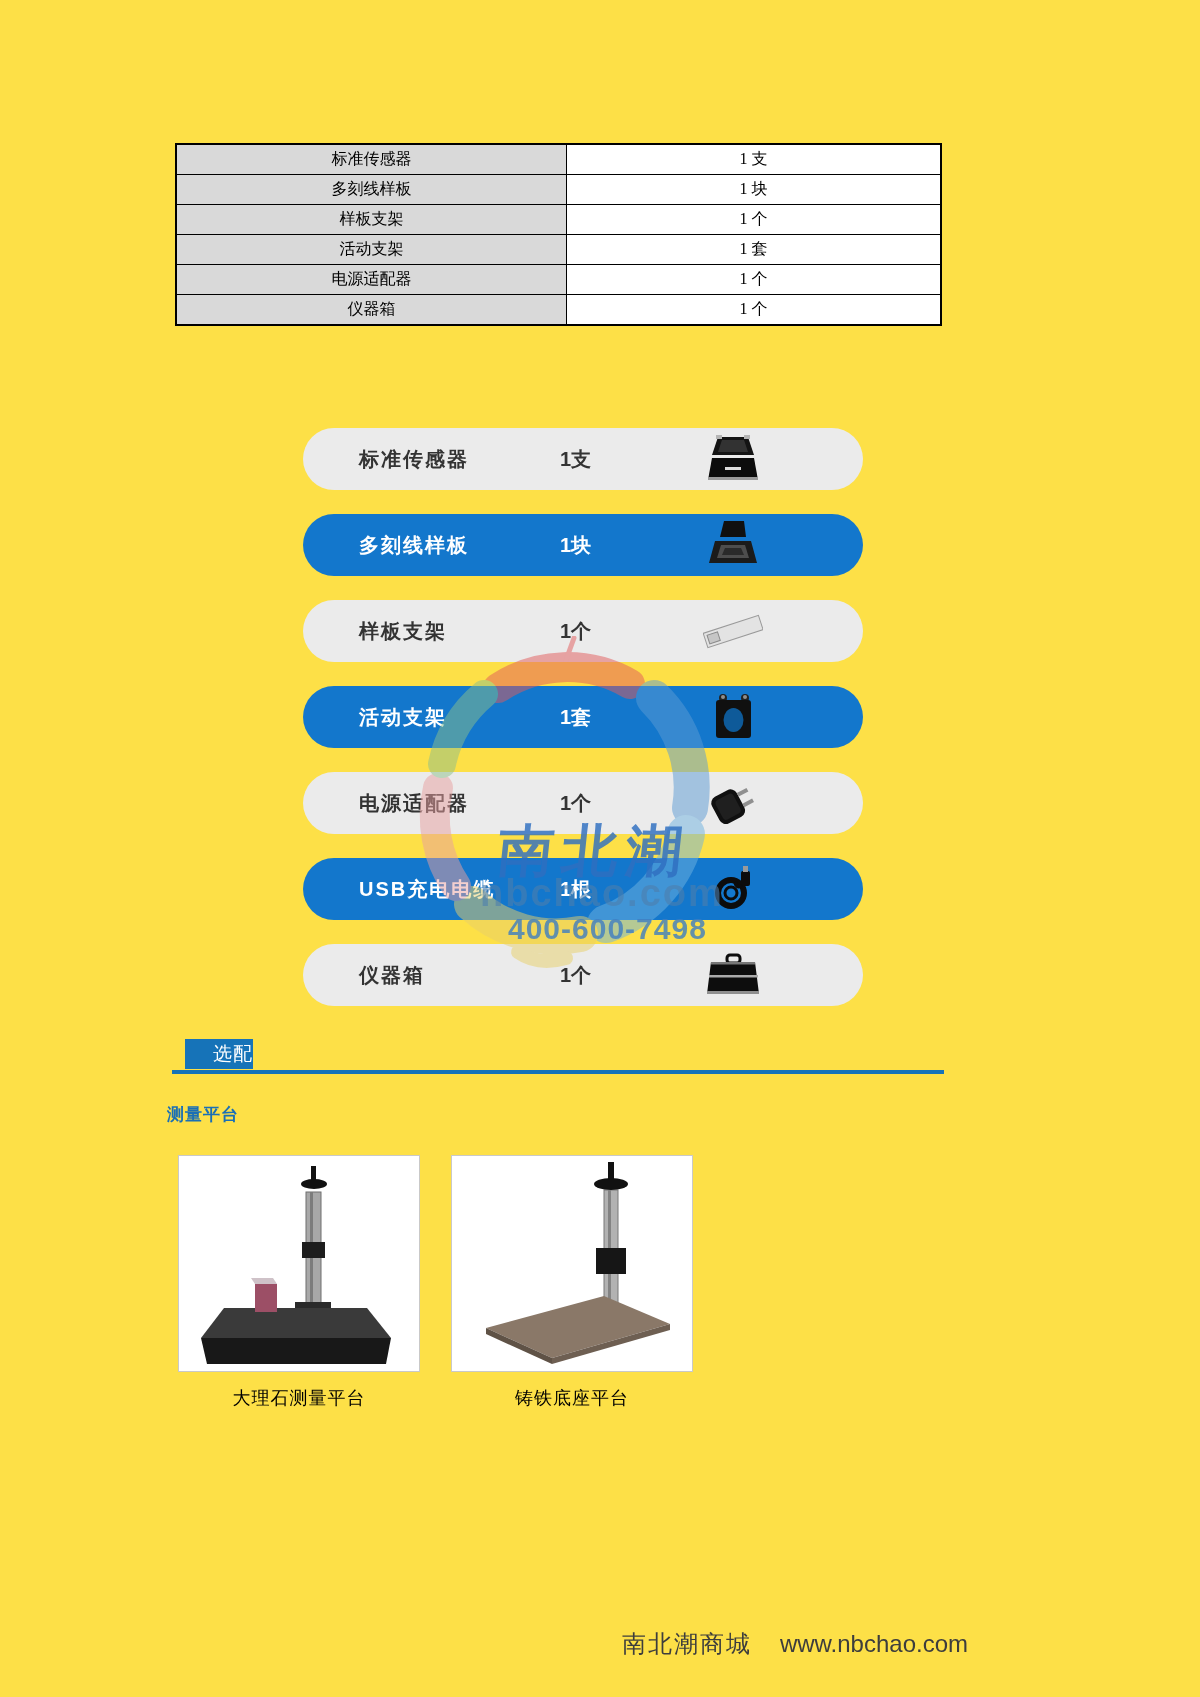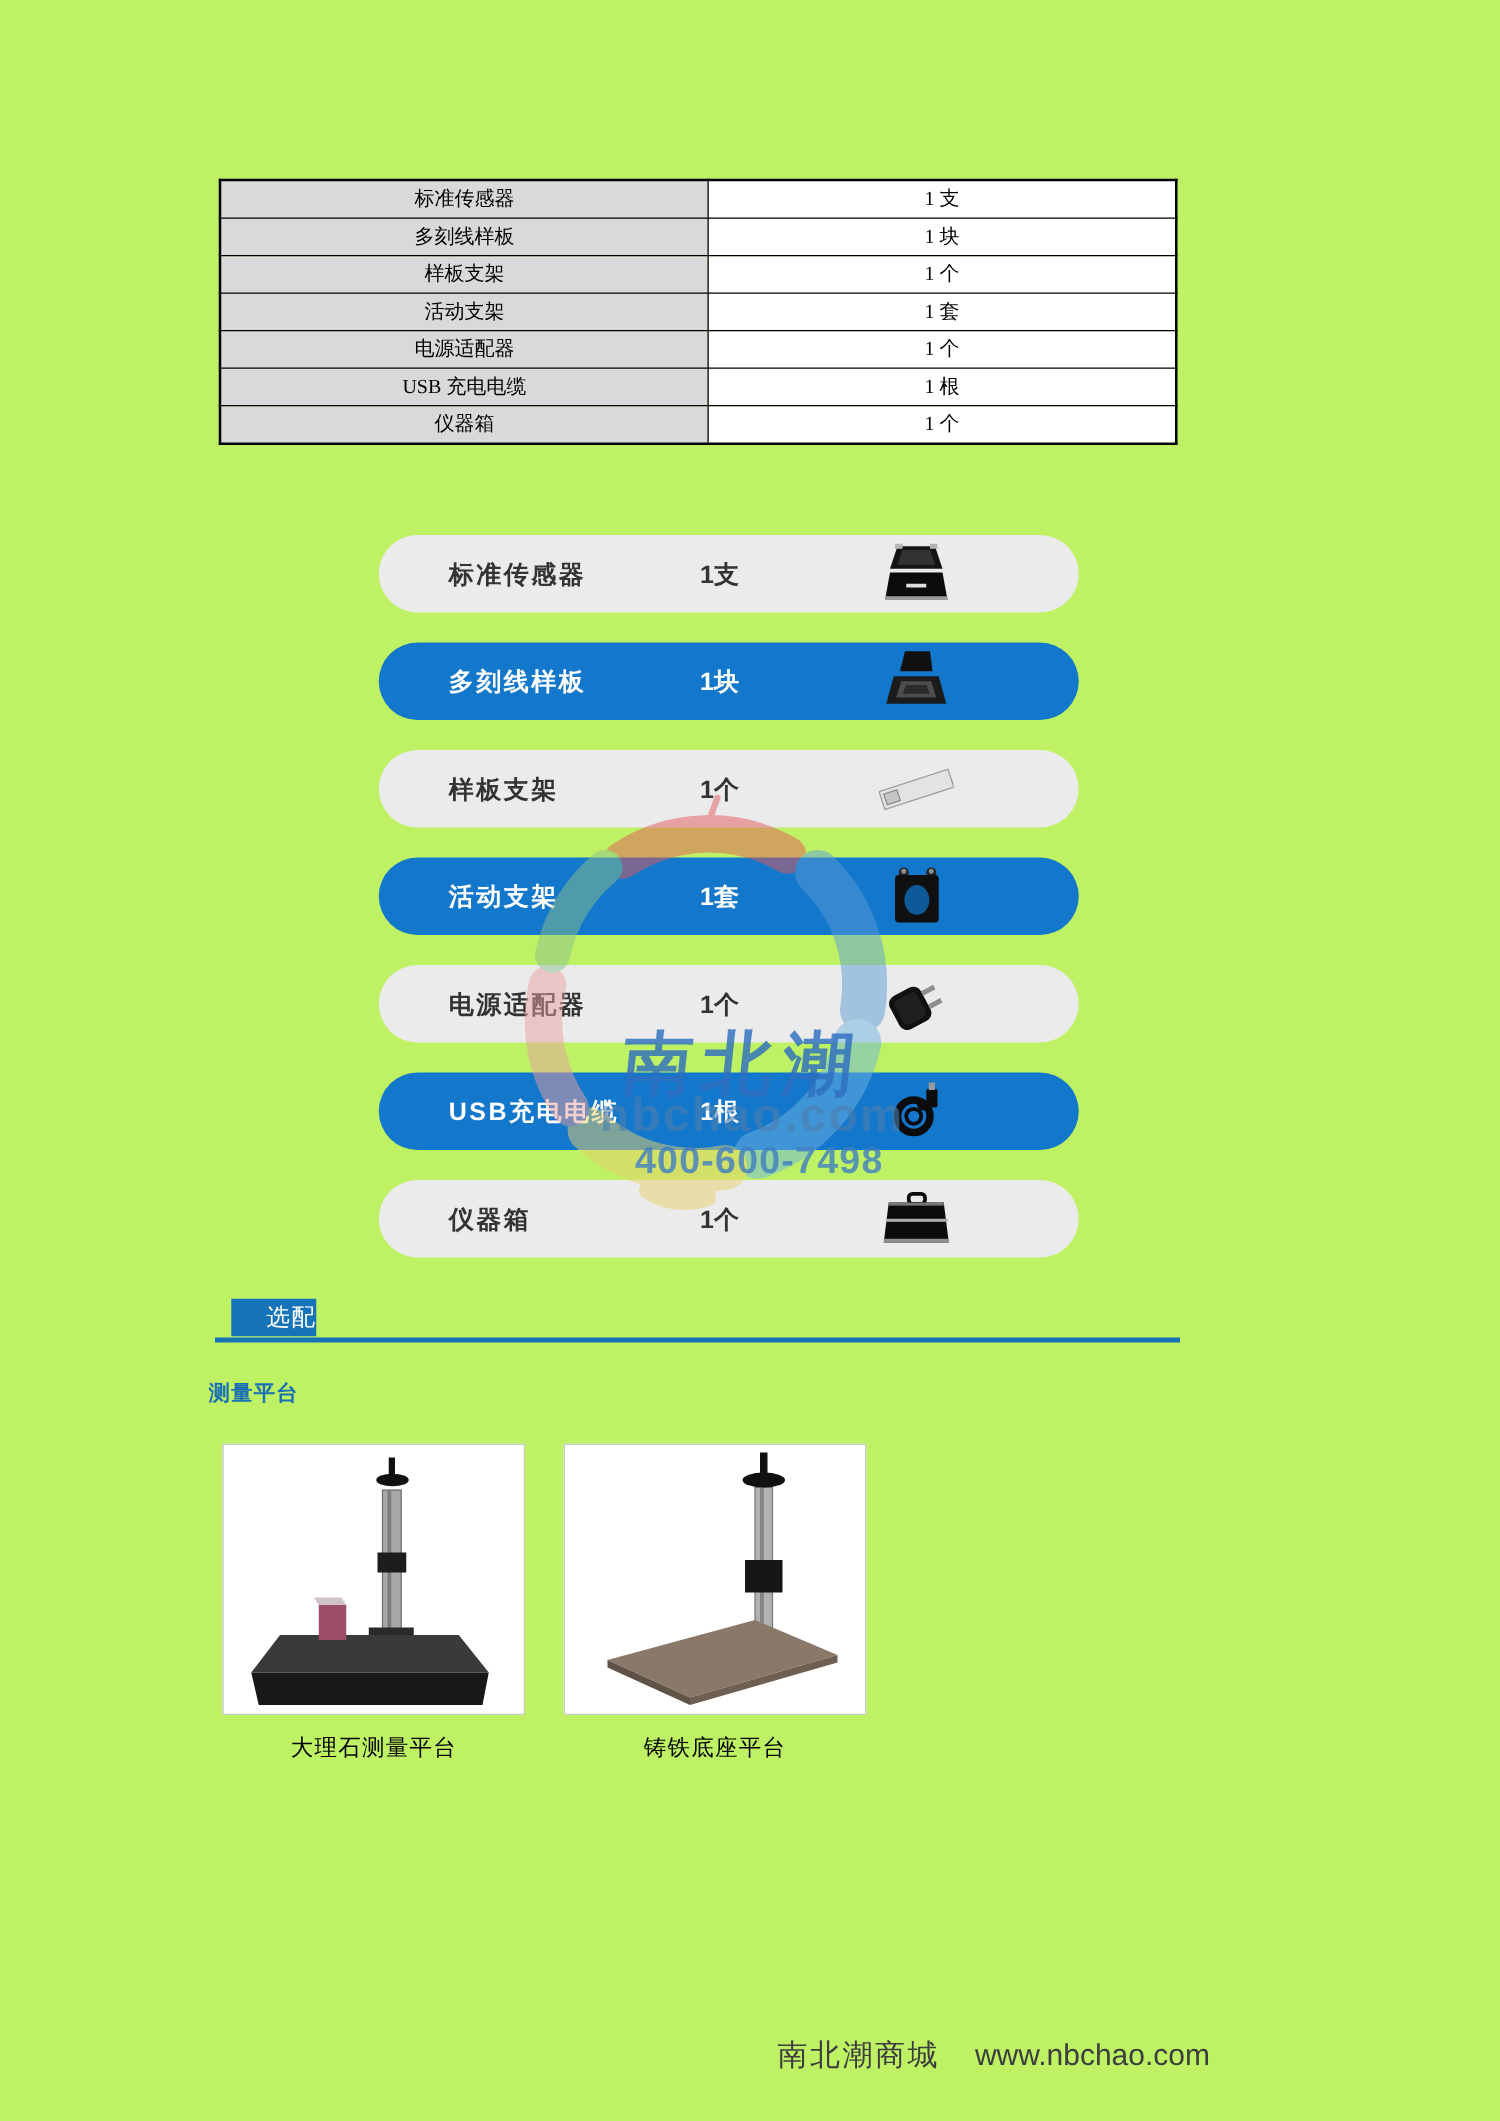--- a/index.html
+++ b/index.html
@@ -1,16 +1,16 @@
 <!DOCTYPE html>
 <html><head>
 <meta charset="utf-8">
 <style>
   html,body{margin:0;padding:0;background:#fff;}
-  .page{position:relative;width:1200px;height:1697px;background:#bef264;overflow:hidden;
+  .page{position:relative;width:1200px;height:1697px;background:#fde047;overflow:hidden;
         font-family:"Liberation Serif","DejaVu Serif",serif;}
 
   
   .spec-table{position:absolute;left:175px;top:143px;width:767px;border-collapse:collapse;
               table-layout:fixed;border:2px solid #000;}
   .spec-table td{border:1px solid #000;height:29px;text-align:center;vertical-align:middle;
                  font-size:16px;color:#000;padding:0;}
   .spec-table td.cell-name{width:389px;background:#d9d9d9;}
   .spec-table td.cell-qty{background:#ffffff;}
 
@@ -74,24 +74,20 @@
       <td class="cell-name">样板支架</td>
       <td class="cell-qty">1 个</td>
     </tr>
     <tr>
       <td class="cell-name">活动支架</td>
       <td class="cell-qty">1 套</td>
     </tr>
     <tr>
       <td class="cell-name">电源适配器</td>
       <td class="cell-qty">1 个</td>
-    </tr>
-    <tr>
-      <td class="cell-name">USB 充电电缆</td>
-      <td class="cell-qty">1 根</td>
     </tr>
     <tr>
       <td class="cell-name">仪器箱</td>
       <td class="cell-qty">1 个</td>
     </tr>
   </tbody>
     </table>
 
   <div class="banner">
 

